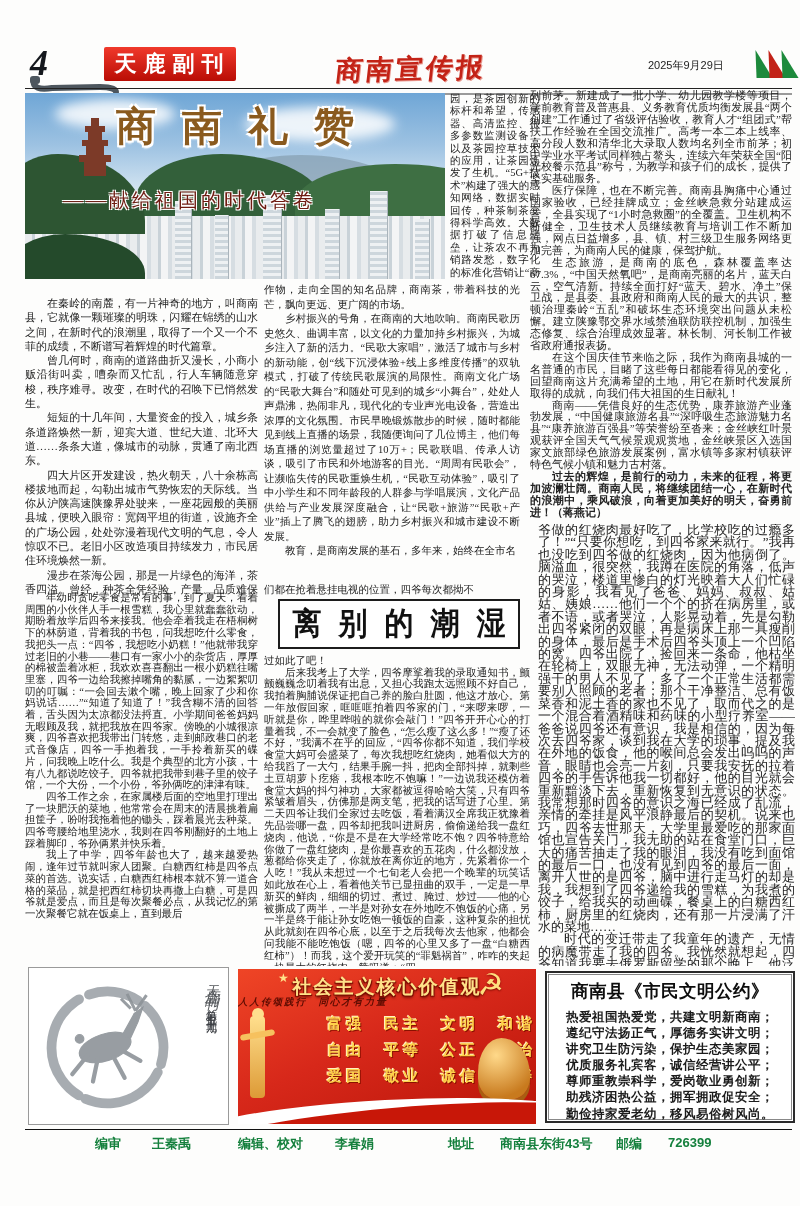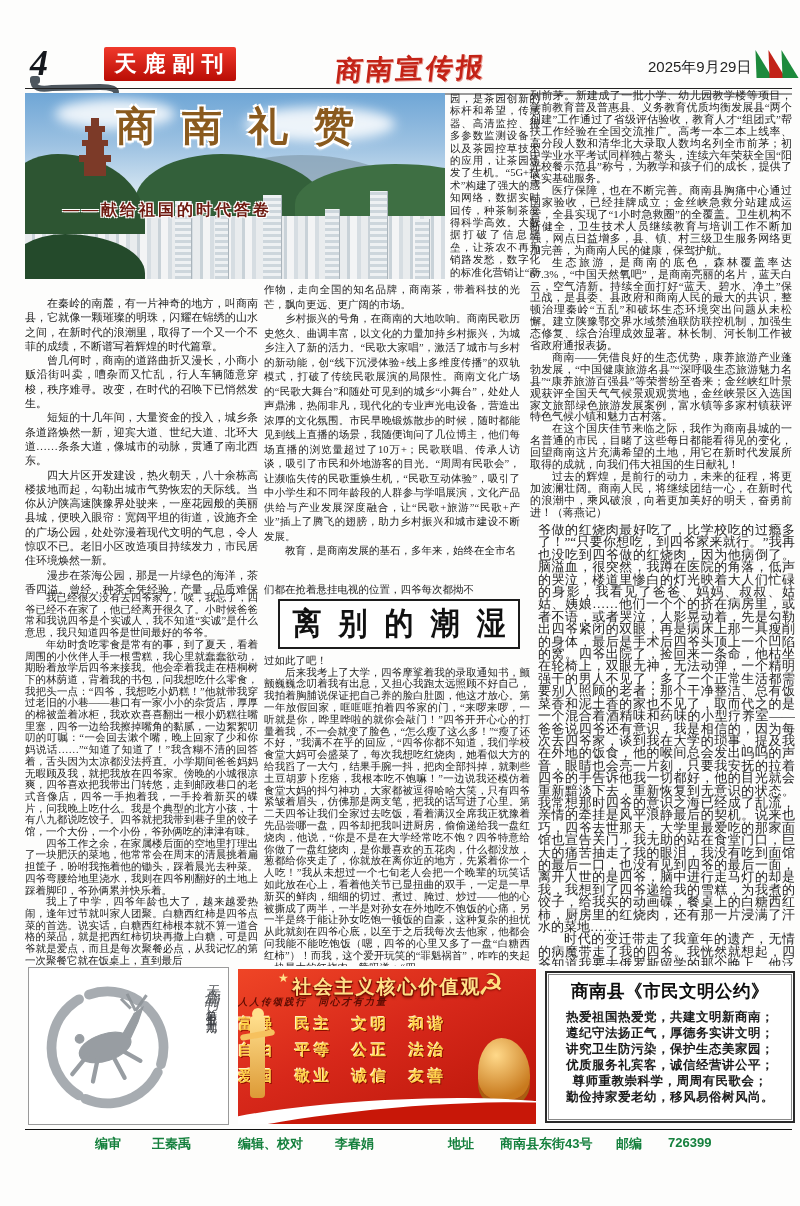--- a/index.html
+++ b/index.html
@@ -9,21 +9,21 @@
   
   #pagenum{position:absolute;left:30px;top:42px;font-size:36px;font-weight:bold;font-style:italic;color:#15181d;}
   #pipe{position:absolute;left:30px;top:74px;}
   #sectionbox{position:absolute;left:104px;top:47px;width:132px;height:34px;
       background:linear-gradient(180deg,#f0392b,#b90d05);color:#fff;font-weight:bold;
       font-size:22px;letter-spacing:7px;text-align:center;line-height:34px;
       font-family:"Liberation Sans",sans-serif;border-radius:2px;padding-left:5px;box-sizing:border-box;}
   #masthead{position:absolute;left:336px;top:50px;width:220px;font-size:27px;font-weight:bold;
       color:#c32317;letter-spacing:3px;transform:skewX(-8deg) rotate(-1.5deg);
       text-shadow:1px 1px 0 #e8948a;}
-  #dateline{position:absolute;left:648px;top:58px;font-size:15px;color:#222;font-family:"Liberation Sans",sans-serif;}
+  #dateline{position:absolute;left:648px;top:58px;font-size:11px;color:#222;font-family:"Liberation Sans",sans-serif;}
   #hdrlogo{position:absolute;left:752px;top:48px;width:42px;height:30px;}
   #hdrlogo .tri{position:absolute;bottom:0;width:0;height:0;}
   #hdrlogo .t1{left:0;border-left:8px solid transparent;border-right:8px solid transparent;border-bottom:28px solid #1d8a3c;transform:skewX(18deg);}
   #hdrlogo .t2{left:13px;border-left:8px solid transparent;border-right:8px solid transparent;border-bottom:28px solid #c22218;transform:skewX(18deg);}
   #hdrlogo .t3{left:26px;border-left:8px solid transparent;border-right:8px solid transparent;border-bottom:28px solid #1d8a3c;transform:skewX(18deg);}
   #hdrrule{position:absolute;left:25px;top:88px;width:767px;height:4px;
       border-top:1px solid #222;border-bottom:2px solid #9a9a9a;}
 
   
   #photo{position:absolute;left:25px;top:93px;width:420px;height:186px;overflow:hidden;
@@ -34,35 +34,35 @@
   #city{position:absolute;left:0;bottom:0;width:100%;height:34%;
       background:repeating-linear-gradient(90deg,#e9ecee 0 7px,#c9d2d8 7px 10px,#f3f4f5 10px 17px,#d6dde2 17px 21px);}
   .bldg{position:absolute;bottom:0;background:repeating-linear-gradient(0deg,#cdd6dc 0 3px,#eef1f3 3px 6px);box-shadow:1px 0 0 #aab4bb;}
   #hill{position:absolute;left:-30px;bottom:24%;width:150px;height:80px;background:#2d5532;border-radius:50% 70% 0 0/90% 100% 0 0;}
   #pagoda{position:absolute;left:52px;bottom:52%;width:36px;height:64px;}
   #pagoda div{position:relative;margin:0 auto;background:#7c3a28;}
   #trees{position:absolute;left:-20px;bottom:-10px;width:140px;height:55px;background:#244a2b;border-radius:60% 80% 0 0/100% 100% 0 0;}
   #phototitle{position:absolute;left:0;top:6px;width:100%;text-align:center;
       font-size:40px;font-weight:bold;color:#8a5a1e;letter-spacing:26px;padding-left:26px;box-sizing:border-box;
       text-shadow:-2px -2px 0 #fff,2px -2px 0 #fff,-2px 2px 0 #fff,2px 2px 0 #fff,0 3px 2px #fff;}
-  #photosub{position:absolute;left:38px;top:107px;font-size:16px;font-weight:bold;color:#6e1a10;letter-spacing:3px;
+  #photosub{position:absolute;left:38px;top:94px;font-size:20px;font-weight:normal;color:#6e1a10;letter-spacing:3px;
       text-shadow:-1px -1px 0 #fff,1px -1px 0 #fff,-1px 1px 0 #fff,1px 1px 0 #fff;}
 
   
   .col{position:absolute;text-align:justify;overflow:hidden;color:#222;}
   .col p{margin:0;text-indent:2em;}
   .col p.noind{text-indent:0;}
   #a1c1{left:25px;top:283px;width:233px;height:302px;font-size:11px;line-height:14.3px;margin-top:13px;}
   #a1sliver{left:450px;top:93px;width:90px;height:186px;font-size:10.5px;line-height:12.4px;}
   #a1c2{left:264px;top:283px;width:256px;height:302px;font-size:10.5px;line-height:14.5px;}
   #a1c3{left:530px;top:90px;width:262px;height:430px;font-size:11px;line-height:11.9px;}
   #a2c1{left:25px;top:592px;width:233px;height:374px;font-size:10.5px;line-height:11.7px;}
   #a2c2{left:264px;top:584px;width:266px;height:382px;font-size:10.5px;line-height:11.8px;}
   #a2c3{left:538px;top:524px;width:257px;height:442px;font-size:13px;line-height:12.4px;}
-  .byline{font-weight:normal;}
+  .byline{font-weight:bold;}
 
   
   #a2titlebox{border:2px solid #1c1c1c;background:#fff;margin:3px 10px 6px 14px;height:46px;
       display:flex;align-items:center;justify-content:center;}
   #a2title{font-size:29px;font-weight:bold;letter-spacing:17px;padding-left:17px;color:#111;
       transform:scaleY(1.08);white-space:nowrap;}
 
   
   #stampbox{position:absolute;left:28px;top:967px;width:199px;height:156px;border:1px solid #9a9a9a;background:#fff;}
   #stampbox svg{position:absolute;left:6px;top:4px;}
@@ -71,21 +71,21 @@
   #stamptext .nm{font-size:14px;letter-spacing:4px;font-style:italic;margin-bottom:10px;}
   #stamptext .iss{font-size:11px;letter-spacing:2px;color:#3c3f44;}
 
   #poster{position:absolute;left:238px;top:969px;width:298px;height:155px;overflow:hidden;
       background:linear-gradient(155deg,#ef4526 0%,#d7281a 45%,#b81408 100%);
       font-family:"Liberation Sans",sans-serif;}
   #poster .ptitle{position:absolute;left:0;top:5px;width:100%;text-align:center;font-size:19px;font-weight:bold;
       color:#ffe289;letter-spacing:2px;text-shadow:1px 1px 0 #7e0d00,-1px 1px 0 #7e0d00,0 2px 3px #5c0800;}
   #poster .psub{position:absolute;left:0;top:27px;width:100%;font-size:9.5px;
       color:#5e0c02;font-style:italic;letter-spacing:2px;font-family:"Liberation Serif",serif;font-weight:bold;}
-  #poster .prow{position:absolute;left:0;width:100%;text-align:left;font-size:15px;font-weight:bold;
+  #poster .prow{position:absolute;left:0;width:100%;text-align:right;font-size:15px;font-weight:bold;
       color:#ffd24a;letter-spacing:4px;text-shadow:1px 1px 0 #8a1000,-1px -1px 0 #fff3c0;}
   #poster .r0{top:46px;} #poster .r1{top:72px;} #poster .r2{top:98px;}
   #poster .swooshW{position:absolute;left:-20%;bottom:-34px;width:140%;height:58px;background:#fff;
       border-radius:50%;transform:rotate(-3deg);}
   #poster .swooshR{position:absolute;left:-15%;bottom:-30px;width:135%;height:46px;background:#c81708;
       border-radius:50%;transform:rotate(-5deg);}
   #poster .huabiao{position:absolute;left:12px;bottom:26px;width:15px;height:82px;
       background:linear-gradient(180deg,#ffdf8d,#dd9a36);border-radius:4px;}
   #poster .huabiao:before{content:"";position:absolute;left:-10px;top:16px;width:35px;height:6px;
       background:#f6c15e;border-radius:3px;transform:rotate(-10deg);}
@@ -175,27 +175,26 @@
   </div>
   <div class="col" id="a1c2">
     <p class="noind">作物，走向全国的知名品牌，商南茶，带着科技的光芒，飘向更远、更广阔的市场。</p>
     <p>乡村振兴的号角，在商南的大地吹响。商南民歌历史悠久、曲调丰富，以文化的力量加持乡村振兴，为城乡注入了新的活力。“民歌大家唱”，激活了城市与乡村的新动能，创“线下沉浸体验+线上多维度传播”的双轨模式，打破了传统民歌展演的局限性。商南文化广场的“民歌大舞台”和随处可见到的城乡“小舞台”，处处人声鼎沸，热闹非凡，现代化的专业声光电设备，营造出浓厚的文化氛围。市民早晚锻炼散步的时候，随时都能见到线上直播的场景，我随便询问了几位博主，他们每场直播的浏览量超过了10万+；民歌联唱、传承人访谈，吸引了市民和外地游客的目光。“周周有民歌会”，让濒临失传的民歌重焕生机，“民歌互动体验”，吸引了中小学生和不同年龄段的人群参与学唱展演，文化产品供给与产业发展深度融合，让“民歌+旅游”“民歌+产业”插上了腾飞的翅膀，助力乡村振兴和城市建设不断发展。</p>
     <p>教育，是商南发展的基石，多年来，始终在全市名</p>
   </div>
   <div class="col" id="a1c3">
     <p class="noind">列前茅。新建成了一批小学、幼儿园教学楼等项目，学前教育普及普惠县、义务教育优质均衡发展县“两个创建”工作通过了省级评估验收，教育人才“组团式”帮扶工作经验在全国交流推广。高考一本二本上线率、高分段人数和清华北大录取人数均名列全市前茅；初中学业水平考试同样独占鳌头，连续六年荣获全国“阳光校餐示范县”称号，为教学和孩子们的成长，提供了坚实基础服务。</p>
     <p>医疗保障，也在不断完善。商南县胸痛中心通过国家验收，已经挂牌成立；金丝峡急救分站建成运营，全县实现了“1小时急救圈”的全覆盖。卫生机构不断健全，卫生技术人员继续教育与培训工作不断加强，网点日益增多，县、镇、村三级卫生服务网络更加完善，为商南人民的健康，保驾护航。</p>
     <p>生态旅游，是商南的底色，森林覆盖率达67.3%，“中国天然氧吧”，是商南亮丽的名片，蓝天白云，空气清新。持续全面打好“蓝天、碧水、净土”保卫战，是县委、县政府和商南人民的最大的共识，整顿治理秦岭“五乱”和破坏生态环境突出问题从未松懈。建立陕豫鄂交界水域禁渔联防联控机制，加强生态修复、综合治理成效显著。林长制、河长制工作被省政府通报表扬。</p>
+    <p>在这个国庆佳节来临之际，我作为商南县城的一名普通的市民，目睹了这些每日都能看得见的变化，回望商南这片充满希望的土地，用它在新时代发展所取得的成就，向我们伟大祖国的生日献礼！</p>
     <p>商南——凭借良好的生态优势，康养旅游产业蓬勃发展，“中国健康旅游名县”“深呼吸生态旅游魅力名县”“康养旅游百强县”等荣誉纷至沓来；金丝峡红叶景观获评全国天气气候景观观赏地，金丝峡景区入选国家文旅部绿色旅游发展案例，富水镇等多家村镇获评特色气候小镇和魅力古村落。</p>
-    <p>在这个国庆佳节来临之际，我作为商南县城的一名普通的市民，目睹了这些每日都能看得见的变化，回望商南这片充满希望的土地，用它在新时代发展所取得的成就，向我们伟大祖国的生日献礼！</p>
     <p class="byline">过去的辉煌，是前行的动力，未来的征程，将更加波澜壮阔。商南人民，将继续团结一心，在新时代的浪潮中，乘风破浪，向着更加美好的明天，奋勇前进！（蒋燕记）</p>
   </div>
 
   <div class="col" id="a2c1">
-    <p>我已经很久没有去四爷家了。唉，我忘了，四爷已经不在家了，他已经离开很久了。小时候爸爸常和我说四爷是个实诚人，我不知道“实诚”是什么意思，我只知道四爷是世间最好的爷爷。</p>
     <p>年幼时贪吃零食是常有的事，到了夏天，看着周围的小伙伴人手一根雪糕，我心里就蠢蠢欲动，期盼着放学后四爷来接我。他会牵着我走在梧桐树下的林荫道，背着我的书包，问我想吃什么零食，我把头一点：“四爷，我想吃小奶糕！”他就带我穿过老旧的小巷——巷口有一家小小的杂货店，厚厚的棉被盖着冰柜，我欢欢喜喜翻出一根小奶糕往嘴里塞，四爷一边给我擦掉嘴角的黏腻，一边絮絮叨叨的叮嘱：“一会回去漱个嘴，晚上回家了少和你妈说话……”“知道了知道了！”我含糊不清的回答着，舌头因为太凉都没法捋直。小学期间爸爸妈妈无暇顾及我，就把我放在四爷家。傍晚的小城很凉爽，四爷喜欢把我带出门转悠，走到邮政巷口的老式音像店，四爷一手抱着我，一手拎着新买的碟片，问我晚上吃什么。我是个典型的北方小孩，十有八九都说吃饺子。四爷就把我带到巷子里的饺子馆，一个大份，一个小份，爷孙俩吃的津津有味。</p>
     <p>四爷工作之余，在家属楼后面的空地里打理出了一块肥沃的菜地，他常常会在周末的清晨挑着扁担筐子，吩咐我拖着他的锄头，踩着晨光去种菜。四爷弯腰给地里浇水，我则在四爷刚翻好的土地上踩着脚印，爷孙俩累并快乐着。</p>
     <p>我上了中学，四爷年龄也大了，越来越爱热闹，逢年过节就叫家人团聚。白糖西红柿是四爷点菜的首选。说实话，白糖西红柿根本就不算一道合格的菜品，就是把西红柿切块再撒上白糖，可是四爷就是爱点，而且是每次聚餐必点，从我记忆的第一次聚餐它就在饭桌上，直到最后</p>
   </div>
   <div class="col" id="a2c2">
     <p class="noind">们都在抢着悬挂电视的位置，四爷每次都拗不</p>
     <div id="a2titlebox">
       <span id="a2title">离别的潮湿</span>
     </div>
     <p class="noind">过如此了吧！</p>
@@ -238,21 +237,22 @@
     <div class="swooshR"></div>
   </div>
 
   <div id="pactbox">
     <div class="ptitle">商南县《市民文明公约》</div>
     <ul>
       <li>热爱祖国热爱党，共建文明新商南；</li>
       <li>遵纪守法扬正气，厚德务实讲文明；</li>
       <li>讲究卫生防污染，保护生态美家园；</li>
       <li>优质服务礼宾客，诚信经营讲公平；</li>
-      <li>尊师重教崇科学，周周有民歌会；</li>
+      <li>尊师重教崇科学，爱岗敬业勇创新；</li>
+      <li>助残济困热公益，拥军拥政促安全；</li>
       <li>勤俭持家爱老幼，移风易俗树风尚。</li>
     </ul>
   </div>
 
   <div id="footrule"></div>
   <span class="ft" id="ft-l1">编审</span>
   <span class="ft" id="ft-v1">王秦禹</span>
   <span class="ft" id="ft-l2">编辑、校对</span>
   <span class="ft" id="ft-v2">李春娟</span>
   <span class="ft" id="ft-l3">地址</span>

